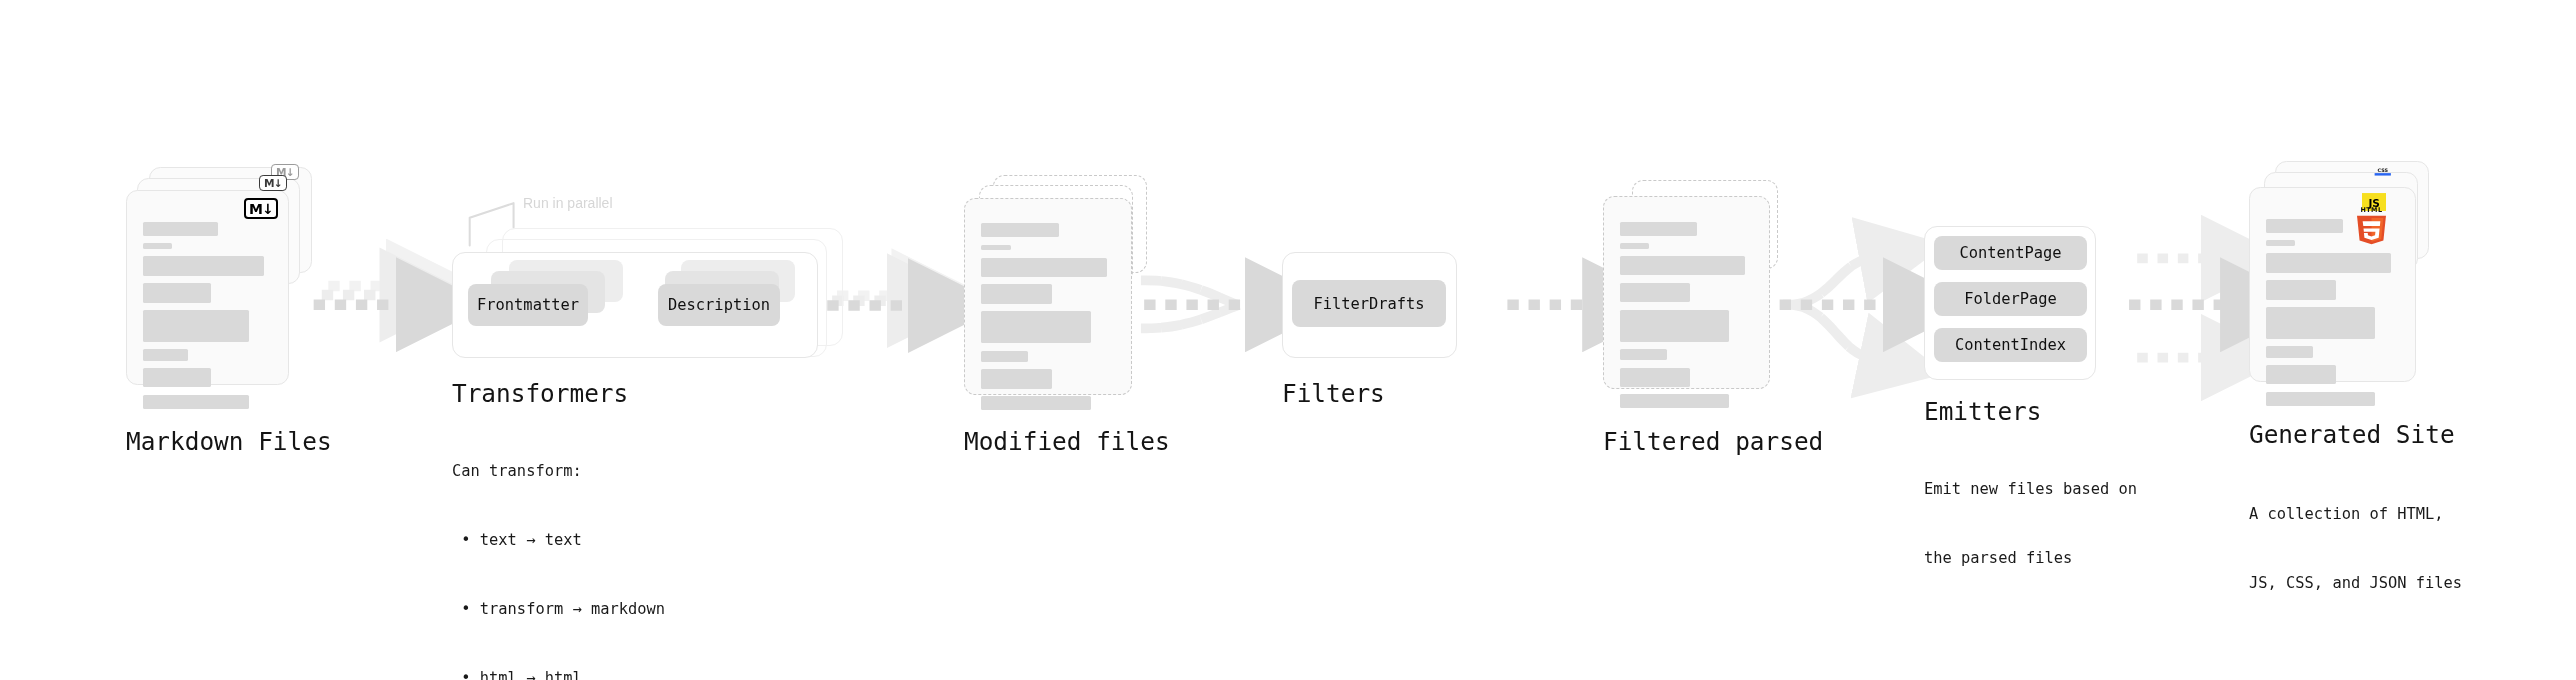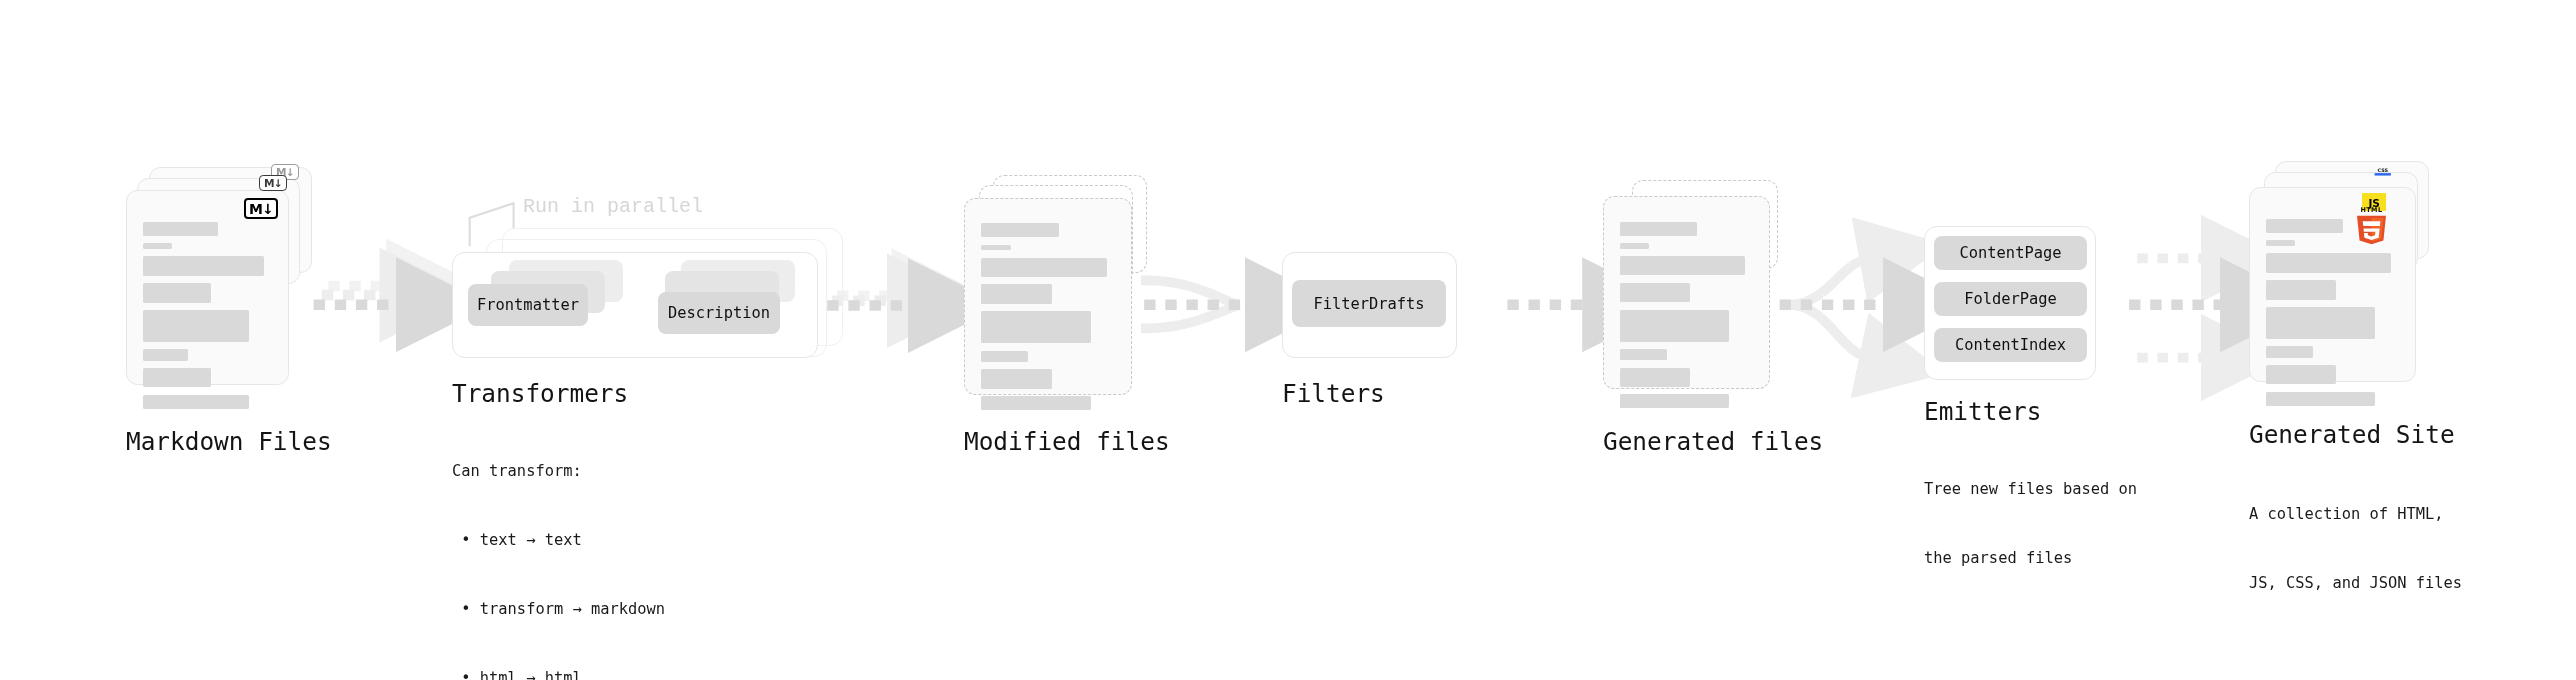--- a/index.html
+++ b/index.html
@@ -117,22 +117,22 @@
     font-size: 15.4px;
     color: #101010;
     white-space: nowrap;
     box-sizing: border-box;
   }
   .chip.ghost-a { background: #e4e4e4; color: transparent; }
   .chip.ghost-b { background: #ededed; color: transparent; }
 
   .parallel-label {
     position: absolute;
-    font-family: Liberation Mono, monospace;
-    font-size: 20px;
+    font-family: Liberation Sans, sans-serif;
+    font-size: 14px;
     color: #d6d6d6;
     white-space: nowrap;
   }
 
   svg.overlay {
     position: absolute;
     left: 0; top: 0;
     width: 2576px;
     height: 681px;
     pointer-events: none;
@@ -235,21 +235,21 @@
     <div class="proc-box ghost" style="left:502px; top:228px; width:341px; height:118px;"></div>
     <div class="proc-box ghost" style="left:486px; top:239px; width:341px; height:118px;"></div>
     <div class="proc-box" style="left:452px; top:252px; width:366px; height:106px;"></div>
 
     <div class="chip ghost-b" style="left:509px; top:260px; width:114px; height:42px;">&nbsp;</div>
     <div class="chip ghost-a" style="left:491px; top:271px; width:114px; height:42px;">&nbsp;</div>
     <div class="chip" style="left:468px; top:284px; width:120px; height:42px;">Frontmatter</div>
 
     <div class="chip ghost-b" style="left:681px; top:260px; width:114px; height:42px;">&nbsp;</div>
     <div class="chip ghost-a" style="left:665px; top:271px; width:114px; height:42px;">&nbsp;</div>
-    <div class="chip" style="left:658px; top:292px; width:122px; height:42px;text-align:right;">Description</div>
+    <div class="chip" style="left:658px; top:284px; width:122px; height:42px;text-align:right;">Description</div>
   </div>
   <div class="stage-title" style="left:452px; top:379px;">Transformers</div>
   <div class="stage-desc" style="left:452px; top:414px;">
     <div>Can transform:</div>
     <div> • text → text</div>
     <div> • transform → markdown</div>
     <div> • html → html</div>
   </div>
 
   <div class="doc-stack" style="left:964px; top:175px;">
@@ -284,31 +284,31 @@
         <div class="bar" style="width:22%; height:5.7px;"></div>
         <div class="bar" style="width:94%; height:19.5px; margin-top:4.9px;"></div>
         <div class="bar" style="width:53%; height:19.5px;"></div>
         <div class="bar" style="width:82%; height:32px;"></div>
         <div class="bar" style="width:35%; height:11.4px;"></div>
         <div class="bar" style="width:53%; height:19.5px;"></div>
         <div class="bar" style="width:82%; height:14px;"></div>
       </div>
     </div>
   </div>
-  <div class="stage-title" style="left:1603px; top:427px;">Generated files</div>
+  <div class="stage-title" style="left:1603px; top:427px;">Filtered parsed</div>
 
   <div>
     <div class="proc-box" style="left:1924px; top:226px; width:172px; height:154px;"></div>
     <div class="chip" style="left:1934px; top:236px; width:153px; height:34px;">ContentPage</div>
     <div class="chip" style="left:1934px; top:282px; width:153px; height:34px;">FolderPage</div>
     <div class="chip" style="left:1934px; top:328px; width:153px; height:34px;">ContentIndex</div>
   </div>
   <div class="stage-title" style="left:1924px; top:397px;">Emitters</div>
   <div class="stage-desc" style="left:1924px; top:432px;">
-    <div>Tree new files based on</div>
+    <div>Emit new files based on</div>
     <div>the parsed files</div>
   </div>
 
   <div class="doc-stack" style="left:2249px; top:161px;">
     <div class="doc-card ghost1" style="left:26px; top:0px; width:154px; height:98px;"></div>
     <div class="doc-card ghost2" style="left:14.6px; top:11.4px; width:154px; height:98px;"></div>
     <div class="doc-card" style="left:0px; top:26px; width:167px; height:195px;">
       <div class="doc-body" style="padding-top:31px;">
         <div class="bar" style="width:58%; height:14px;"></div>
         <div class="bar" style="width:22%; height:5.7px;"></div>

